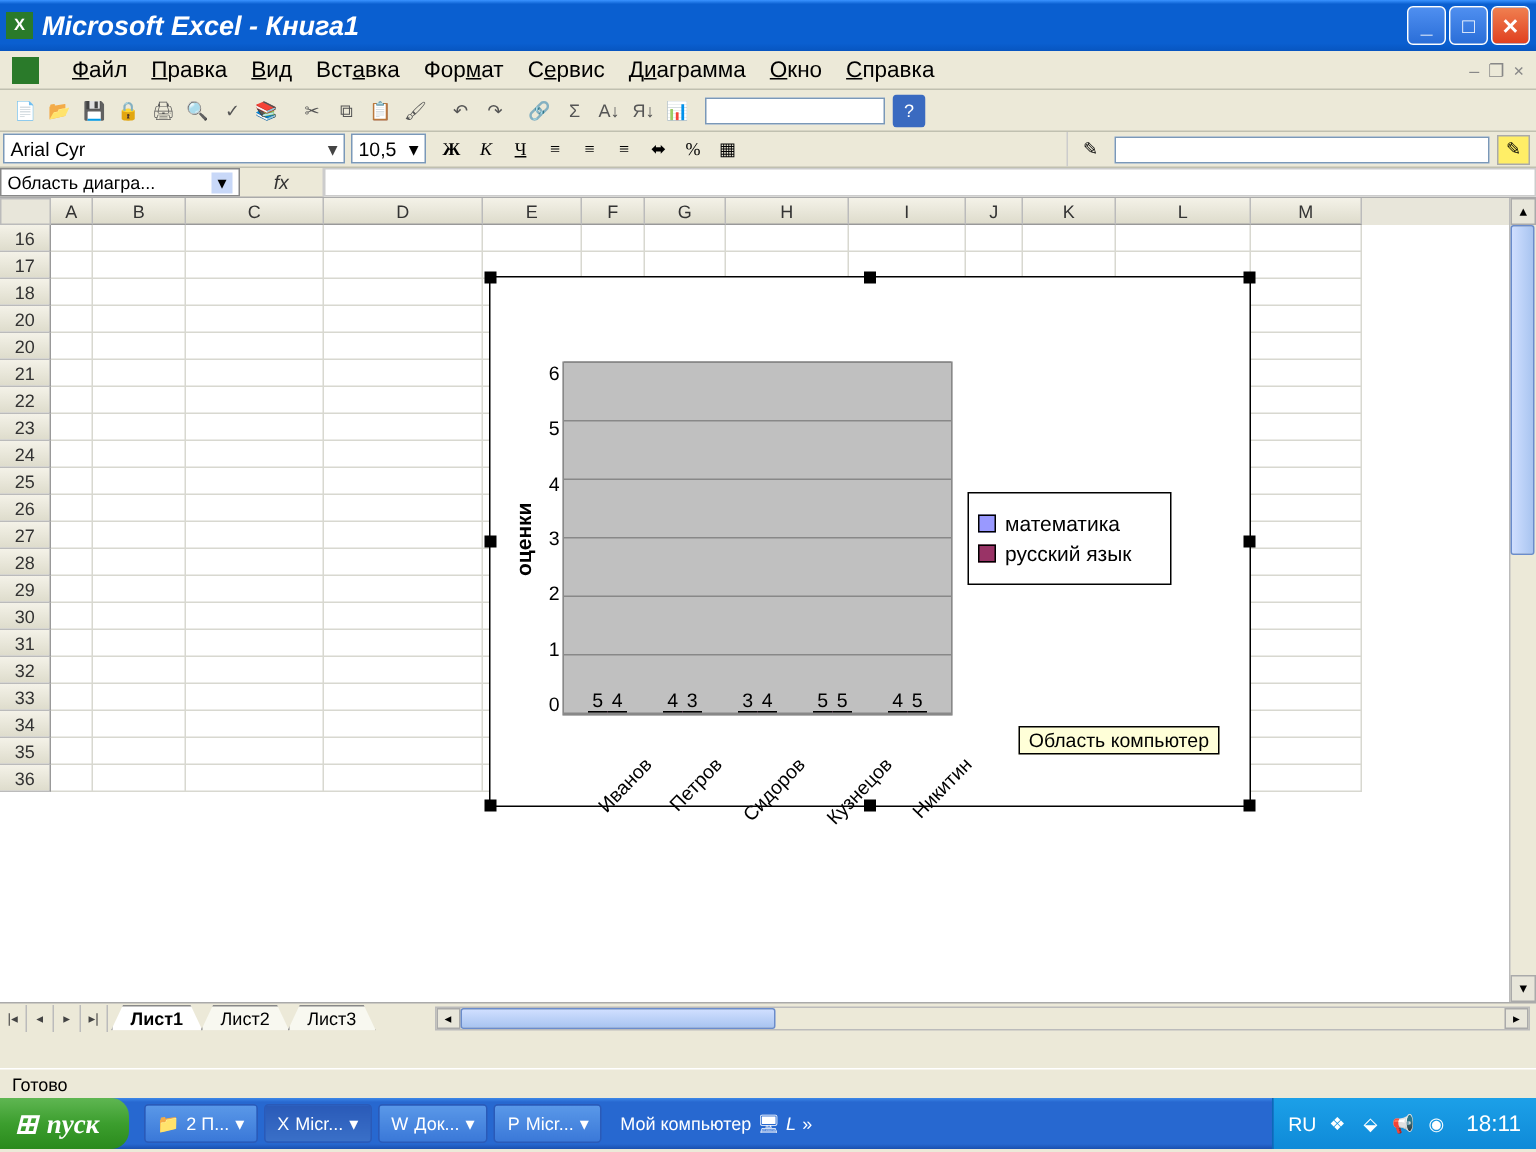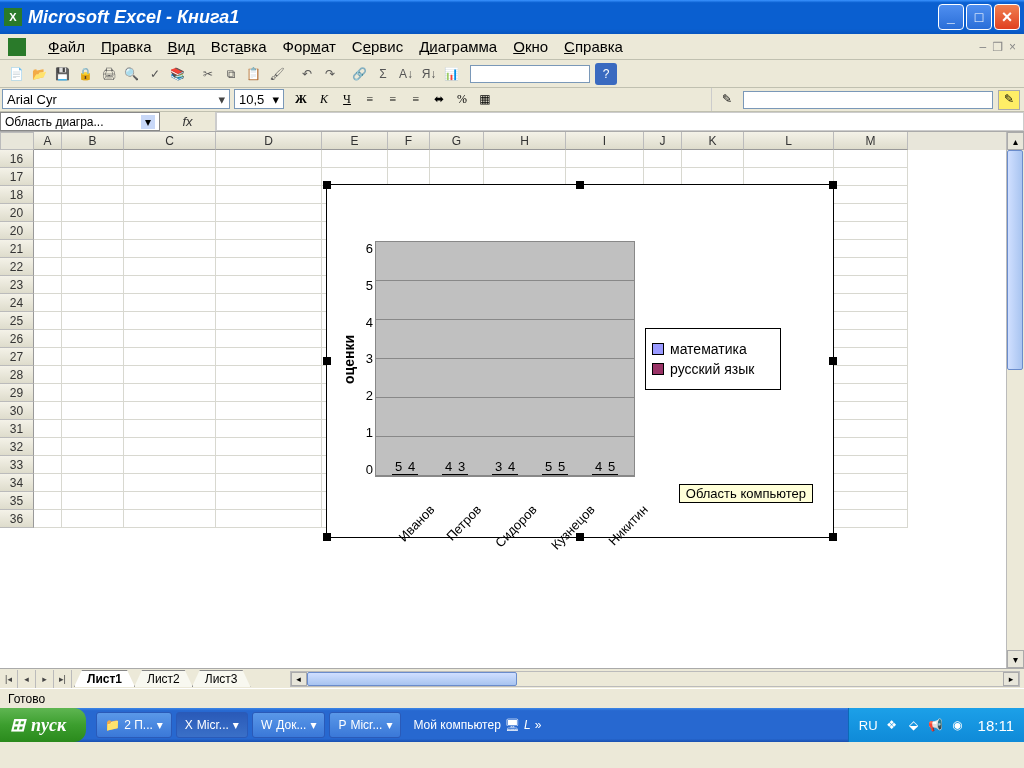--- a/index.html
+++ b/index.html
@@ -66,21 +66,21 @@
 .tooltip { position: absolute; right: 20px; bottom: 34px; background: #ffffd8; border: 1px solid #000; padding: 1px 6px; font-size: 13px; }
 .tabs-row { height: 20px; background: #ece9d8; display: flex; align-items: center; border-top: 1px solid #aaa; }
 .tab-nav { display: flex; }
 .tab-nav-btn { width: 18px; height: 18px; display: flex; align-items: center; justify-content: center; font-size: 9px; color: #444; border-right: 1px solid #bbb; }
 .tabs { display: flex; align-items: flex-end; margin-left: 2px; }
 .tab { padding: 1px 12px; background: #f8f8f0; border: 1px solid #888; border-bottom: none; font-size: 12px; margin-right: -1px; clip-path: polygon(8px 0, calc(100% - 8px) 0, 100% 100%, 0 100%); }
 .tab.active { background: white; font-weight: bold; }
 .hscroll { flex: 1; margin: 0 4px 0 40px; height: 16px; background: #ece9d8; border: 1px solid #bbb; position: relative; display: flex; }
 .hscroll .btn { width: 16px; background: #e8e6da; border: 1px solid #aaa; display: flex; align-items: center; justify-content: center; font-size: 9px; }
 .hscroll .thumb { width: 210px; background: linear-gradient(to bottom, #d0dfff, #a8c4f0); border: 1px solid #6a8ccc; border-radius: 2px; }
-.statusbar { height: 20px; background: #ece9d8; display: flex; align-items: center; padding: 0 8px; font-size: 12px; border-top: 1px solid #fff; }
+.statusbar { height: 20px; background: #ece9d8; display: flex; align-items: center; padding: 0 8px; font-size: 12px; border-top: 1px solid #fff; margin-top: 24px; }
 .taskbar { height: 34px; background: linear-gradient(to bottom, #3c87e8 0%, #2768d0 8%, #2768d0 90%, #1a50b0 100%); display: flex; align-items: center; }
 .start-btn { height: 34px; padding: 0 20px 0 10px; background: linear-gradient(to bottom, #5fb652 0%, #3c9e2e 50%, #2a8a1c 100%); color: white; font-weight: bold; font-style: italic; font-size: 18px; display: flex; align-items: center; border-radius: 0 12px 12px 0; font-family: "Trebuchet MS"; }
 .task-item { height: 26px; margin: 0 2px; padding: 0 8px; background: linear-gradient(to bottom, #5a98e8, #3a78d8); border: 1px solid #2a5ab8; border-radius: 3px; color: white; font-size: 12px; display: flex; align-items: center; gap: 4px; max-width: 110px; overflow: hidden; white-space: nowrap; }
 .task-item.active { background: linear-gradient(to bottom, #2a5ab8, #3a70c8); }
 .tray { margin-left: auto; height: 34px; background: linear-gradient(to bottom, #1ca0e8, #0f8ad8); display: flex; align-items: center; padding: 0 10px; gap: 6px; color: white; font-size: 13px; border-left: 1px solid #0a6ab8; }
 .tray-icon { width: 16px; height: 16px; display: flex; align-items: center; justify-content: center; font-size: 12px; }
 .clock { font-weight: normal; font-size: 15px; margin-left: 6px; }
 </style>
 </head>
 <body>

